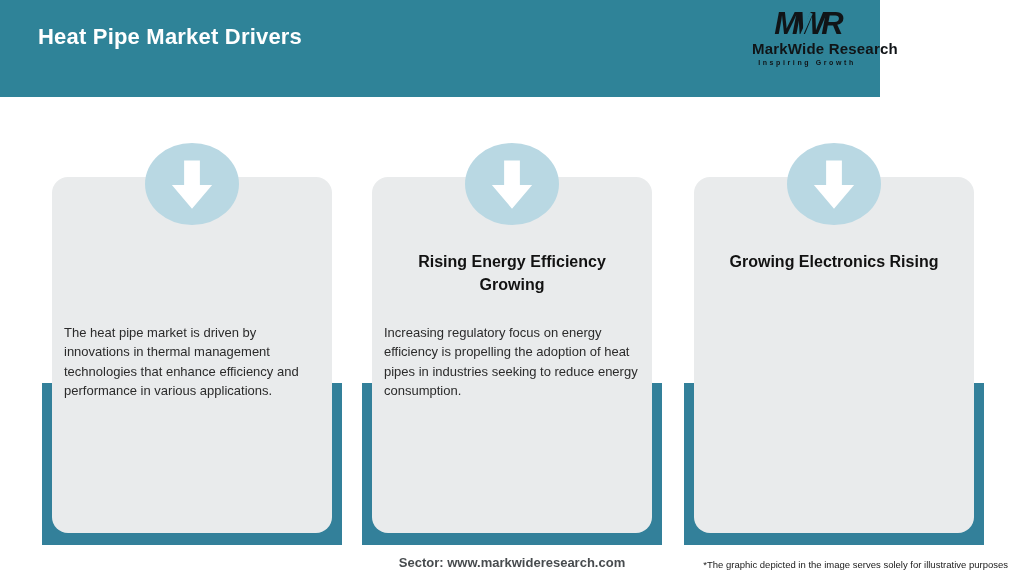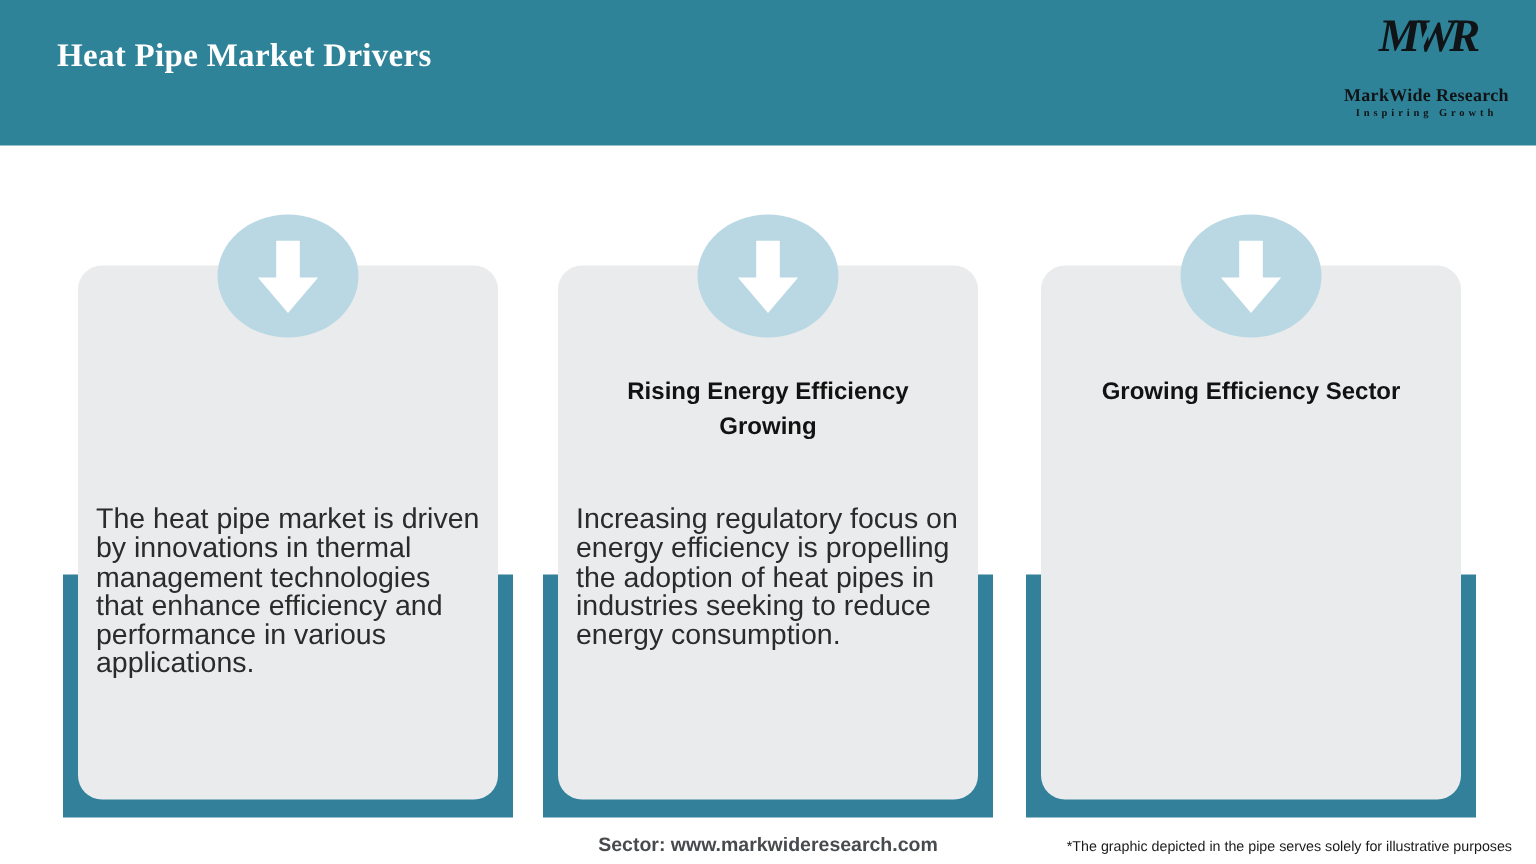--- a/index.html
+++ b/index.html
@@ -11,23 +11,22 @@
     width: 1024px;
     height: 576px;
     background: var(--page-bg, #ffffff);
     overflow: hidden;
   }
 
   
   .topbar {
     position: absolute;
     left: 0; top: 0;
-    width: 1024px; height: 97px;
+    width: 880px; height: 97px;
     background: var(--header-teal, #2F8398);
-    font-family: Liberation Serif, serif;
   }
   .page-title {
     position: absolute;
     left: 38px; top: 24px;
     font-size: 22px;
     font-weight: 700;
     color: var(--white, #ffffff);
     letter-spacing: 0.2px;
   }
   .logo {
@@ -49,23 +48,23 @@
     text-align: right;
   }
   .logo-slash {
     position: absolute;
     left: 47%; top: 3px;
     width: 3px; height: 24px;
     background: var(--header-teal, #2F8398);
     transform: rotate(24deg);
   }
   .logo-name {
-    font-size: 12px;
-    font-weight: 700;
-    margin-top: 18px;
+    font-size: 15px;
+    font-weight: 700;
+    margin-top: 2px;
     letter-spacing: 0.2px;
     white-space: nowrap;
   }
   .logo-tagline {
     font-size: 7px;
     font-weight: 700;
     margin-top: 3px;
     letter-spacing: 2.6px;
     white-space: nowrap;
   }
@@ -100,22 +99,22 @@
     position: absolute;
     left: 25px; right: 25px; top: 73px;
     text-align: center;
     font-size: 16px;
     line-height: 23px;
     font-weight: 700;
     color: var(--title-text, #121212);
   }
   .card-desc {
     position: absolute;
-    left: 12px; right: 12px; top: 160px;
-    font-size: 19px;
+    left: 12px; right: 12px; top: 146px;
+    font-size: 13px;
     line-height: 19.3px;
     color: var(--body-text, #2B2B2B);
   }
   .badge {
     position: absolute;
     left: 103px; top: 0;
     width: 94px; height: 82px;
     border-radius: 50%;
     background: var(--badge-blue, #B9D8E3);
     z-index: 3;
@@ -179,29 +178,29 @@
       <div class="badge">
         <svg width="42" height="56" viewBox="0 0 48 60">
           <polygon points="15,2 33,2 33,30 47,30 24,57 1,30 15,30" fill="#FFFFFF"></polygon>
         </svg>
       </div>
     </div>
 
     <div class="card-group g3">
       <div class="accent-back"></div>
       <div class="card">
-        <h2 class="card-title">Growing Efficiency Sector</h2>
+        <h2 class="card-title">Growing Electronics Rising</h2>
       </div>
       <div class="badge">
         <svg width="42" height="56" viewBox="0 0 48 60">
           <polygon points="15,2 33,2 33,30 47,30 24,57 1,30 15,30" fill="#FFFFFF"></polygon>
         </svg>
       </div>
     </div>
 
   </section>
 
   <footer>
     <div class="source-line">Sector: www.markwideresearch.com</div>
-    <div class="disclaimer-line">*The graphic depicted in the pipe serves solely for illustrative purposes</div>
+    <div class="disclaimer-line">*The graphic depicted in the image serves solely for illustrative purposes</div>
   </footer>
 
 </div>
 
 </body></html>

